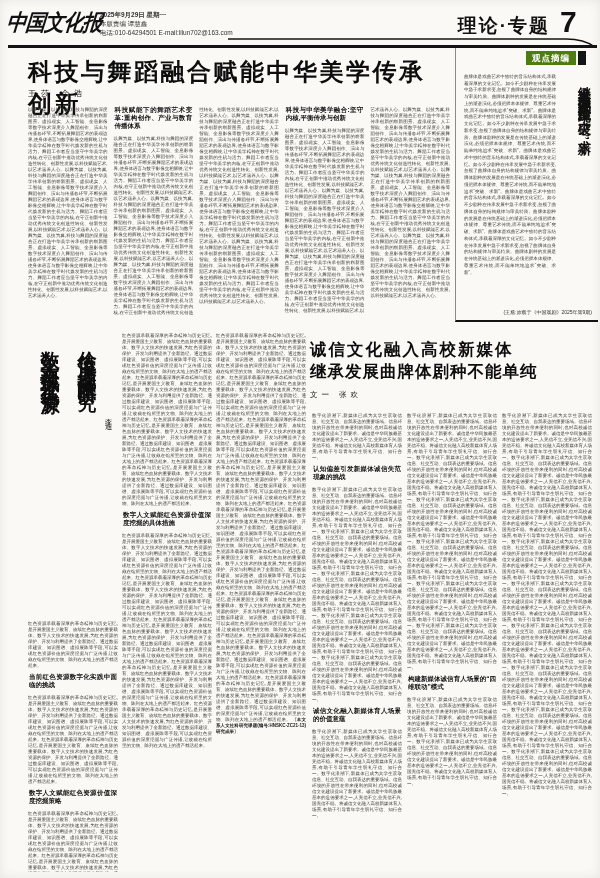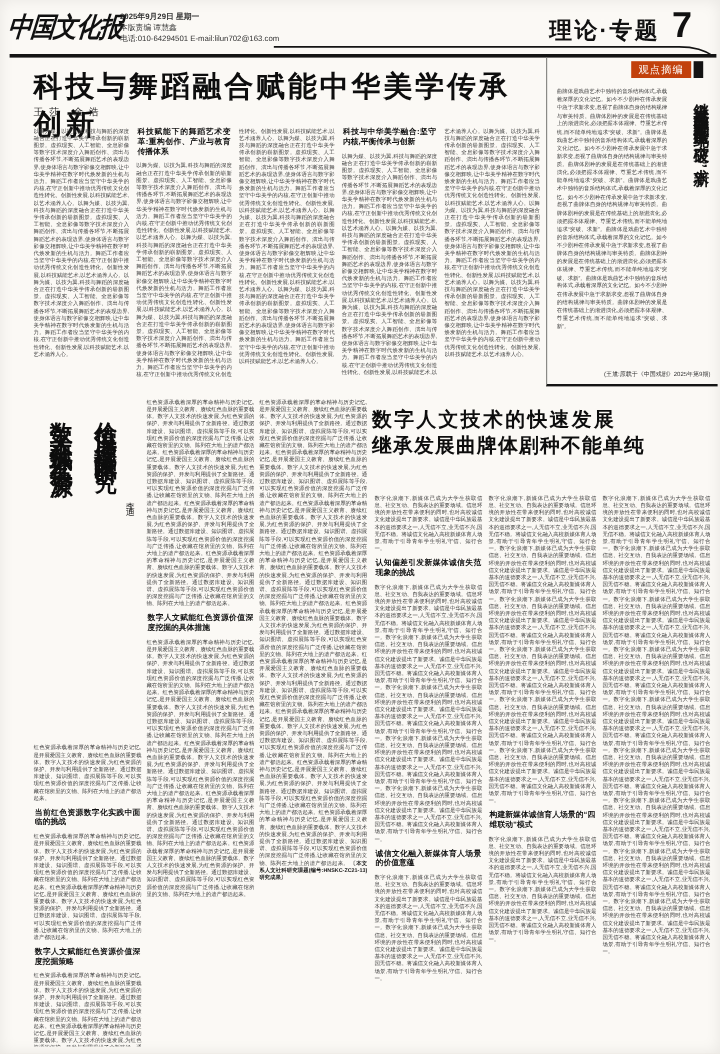--- a/index.html
+++ b/index.html
@@ -27,21 +27,21 @@
   .sh{display:block;font-size:13px;line-height:16px;font-weight:700;color:#101010;margin:10px 2px;}
   
   .a1-headline{position:absolute;left:28px;top:56px;width:422px;font-size:24px;font-weight:900;
                letter-spacing:2.5px;color:#0d0d0d;}
   .a1-byline{position:absolute;left:28px;top:88px;width:422px;font-size:8px;letter-spacing:5px;color:#222;}
   .a1-body{position:absolute;left:28px;top:106px;width:422px;height:212px;}
   
   .opbox{position:absolute;left:455px;top:48px;width:142px;height:272px;
          border-left:1px solid #8a8a86;border-bottom:2px solid #141414;}
   .optag{position:absolute;right:12px;top:3px;display:flex;align-items:stretch;}
-  .optag .lbl{background:#c2410c;color:#fff;font-size:8.5px;font-weight:400;letter-spacing:1px;
+  .optag .lbl{background:#4d7c0f;color:#fff;font-size:8.5px;font-weight:700;letter-spacing:1px;
               padding:2px 6px;line-height:10px;}
   .optag .sq{width:8px;background:#141414;margin-left:2px;}
   .opbody{position:absolute;left:8px;top:25px;width:92px;height:228px;}
   .opbody .bodyflow{line-height:13.5px;}
   .opvh{position:absolute;right:5px;top:28px;height:242px;writing-mode:vertical-rl;
         font-size:13px;font-weight:900;letter-spacing:2px;color:#111;}
   .opsrc{position:absolute;left:6px;bottom:3px;width:130px;height:8px;}
   .opsrc .shrink{text-align:right;font-size:10px;line-height:14px;color:#333;white-space:nowrap;width:260px;}
   
   .a2-title{position:absolute;left:32px;top:336px;height:266px;writing-mode:vertical-lr;
@@ -131,22 +131,23 @@
       <span>红色资源承载着深厚的革命精神与历史记忆,是开展爱国主义教育、赓续红色血脉的重要载体。数字人文技术的快速发展,为红色资源的保护、开发与利用提供了全新路径。通过数据库建设、知识图谱、虚拟展陈等手段,可以实现红色资源价值的深度挖掘与广泛传播,让收藏在馆所里的文物、陈列在大地上的遗产都活起来。红色资源承载着深厚的革命精神与历史记忆,是开展爱国主义教育、赓续红色血脉的重要载体。数字人文技术的快速发展,为红色资源的保护、开发与利用提供了全新路径。通过数据库建设、知识图谱、虚拟展陈等手段,可以实现红色资源价值的深度挖掘与广泛传播,让收藏在馆所里的文物、陈列在大地上的遗产都活起来。红色资源承载着深厚的革命精神与历史记忆,是开展爱国主义教育、赓续红色血脉的重要载体。数字人文技术的快速发展,为红色资源的保护、开发与利用提供了全新路径。通过数据库建设、知识图谱、虚拟展陈等手段,可以实现红色资源价值的深度挖掘与广泛传播,让收藏在馆所里的文物、陈列在大地上的遗产都活起来。红色资源承载着深厚的革命精神与历史记忆,是开展爱国主义教育、赓续红色血脉的重要载体。数字人文技术的快速发展,为红色资源的保护、开发与利用提供了全新路径。通过数据库建设、知识图谱、虚拟展陈等手段,可以实现红色资源价值的深度挖掘与广泛传播,让收藏在馆所里的文物、陈列在大地上的遗产都活起来。红色资源承载着深厚的革命精神与历史记忆,是开展爱国主义教育、赓续红色血脉的重要载体。数字人文技术的快速发展,为红色资源的保护、开发与利用提供了全新路径。通过数据库建设、知识图谱、虚拟展陈等手段,可以实现红色资源价值的深度挖掘与广泛传播,让收藏在馆所里的文物、陈列在大地上的遗产都活起来。</span>
     </div>
   </div>
   <div class="col a2c3 shrinkbox">
     <div class="shrink bodyflow">
       <span>红色资源承载着深厚的革命精神与历史记忆,是开展爱国主义教育、赓续红色血脉的重要载体。数字人文技术的快速发展,为红色资源的保护、开发与利用提供了全新路径。通过数据库建设、知识图谱、虚拟展陈等手段,可以实现红色资源价值的深度挖掘与广泛传播,让收藏在馆所里的文物、陈列在大地上的遗产都活起来。红色资源承载着深厚的革命精神与历史记忆,是开展爱国主义教育、赓续红色血脉的重要载体。数字人文技术的快速发展,为红色资源的保护、开发与利用提供了全新路径。通过数据库建设、知识图谱、虚拟展陈等手段,可以实现红色资源价值的深度挖掘与广泛传播,让收藏在馆所里的文物、陈列在大地上的遗产都活起来。红色资源承载着深厚的革命精神与历史记忆,是开展爱国主义教育、赓续红色血脉的重要载体。数字人文技术的快速发展,为红色资源的保护、开发与利用提供了全新路径。通过数据库建设、知识图谱、虚拟展陈等手段,可以实现红色资源价值的深度挖掘与广泛传播,让收藏在馆所里的文物、陈列在大地上的遗产都活起来。红色资源承载着深厚的革命精神与历史记忆,是开展爱国主义教育、赓续红色血脉的重要载体。数字人文技术的快速发展,为红色资源的保护、开发与利用提供了全新路径。通过数据库建设、知识图谱、虚拟展陈等手段,可以实现红色资源价值的深度挖掘与广泛传播,让收藏在馆所里的文物、陈列在大地上的遗产都活起来。红色资源承载着深厚的革命精神与历史记忆,是开展爱国主义教育、赓续红色血脉的重要载体。数字人文技术的快速发展,为红色资源的保护、开发与利用提供了全新路径。通过数据库建设、知识图谱、虚拟展陈等手段,可以实现红色资源价值的深度挖掘与广泛传播,让收藏在馆所里的文物、陈列在大地上的遗产都活起来。红色资源承载着深厚的革命精神与历史记忆,是开展爱国主义教育、赓续红色血脉的重要载体。数字人文技术的快速发展,为红色资源的保护、开发与利用提供了全新路径。通过数据库建设、知识图谱、虚拟展陈等手段,可以实现红色资源价值的深度挖掘与广泛传播,让收藏在馆所里的文物、陈列在大地上的遗产都活起来。红色资源承载着深厚的革命精神与历史记忆,是开展爱国主义教育、赓续红色血脉的重要载体。数字人文技术的快速发展,为红色资源的保护、开发与利用提供了全新路径。通过数据库建设、知识图谱、虚拟展陈等手段,可以实现红色资源价值的深度挖掘与广泛传播,让收藏在馆所里的文物、陈列在大地上的遗产都活起来。红色资源承载着深厚的革命精神与历史记忆,是开展爱国主义教育、赓续红色血脉的重要载体。数字人文技术的快速发展,为红色资源的保护、开发与利用提供了全新路径。通过数据库建设、知识图谱、虚拟展陈等手段,可以实现红色资源价值的深度挖掘与广泛传播,让收藏在馆所里的文物、陈列在大地上的遗产都活起来。红色资源承载着深厚的革命精神与历史记忆,是开展爱国主义教育、赓续红色血脉的重要载体。数字人文技术的快速发展,为红色资源的保护、开发与利用提供了全新路径。通过数据库建设、知识图谱、虚拟展陈等手段,可以实现红色资源价值的深度挖掘与广泛传播,让收藏在馆所里的文物、陈列在大地上的遗产都活起来。</span>
       <span class="fund">〔本文系人文社科研究课题(编号:HNSKC-ZC21-13)研究成果〕</span>
     </div>
   </div>
 
-  <div class="a3-h1 center">数字人文技术的快速发展</div>
+  <div class="a3-h1 center">诚信文化融入高校新媒体</div>
   <div class="a3-h2 center">继承发展曲牌体剧种不能单纯</div>
+  <div class="a3-byline center">文一  张欢</div>
 
   <div class="col a3c1 shrinkbox">
     <div class="shrink bodyflow">
       <span>数字化浪潮下,新媒体已成为大学生获取信息、社交互动、自我表达的重要场域。信息环境的开放性在带来便利的同时,也对高校诚信文化建设提出了新要求。诚信是中华民族最基本的道德要求之一,人无信不立,业无信不兴,国无信不稳。将诚信文化融入高校新媒体育人场景,有助于引导青年学生明礼守信、知行合一。</span>
       <span class="sh">认知偏差引发新媒体诚信失范现象的挑战</span>
       <span>数字化浪潮下,新媒体已成为大学生获取信息、社交互动、自我表达的重要场域。信息环境的开放性在带来便利的同时,也对高校诚信文化建设提出了新要求。诚信是中华民族最基本的道德要求之一,人无信不立,业无信不兴,国无信不稳。将诚信文化融入高校新媒体育人场景,有助于引导青年学生明礼守信、知行合一。数字化浪潮下,新媒体已成为大学生获取信息、社交互动、自我表达的重要场域。信息环境的开放性在带来便利的同时,也对高校诚信文化建设提出了新要求。诚信是中华民族最基本的道德要求之一,人无信不立,业无信不兴,国无信不稳。将诚信文化融入高校新媒体育人场景,有助于引导青年学生明礼守信、知行合一。数字化浪潮下,新媒体已成为大学生获取信息、社交互动、自我表达的重要场域。信息环境的开放性在带来便利的同时,也对高校诚信文化建设提出了新要求。诚信是中华民族最基本的道德要求之一,人无信不立,业无信不兴,国无信不稳。将诚信文化融入高校新媒体育人场景,有助于引导青年学生明礼守信、知行合一。数字化浪潮下,新媒体已成为大学生获取信息、社交互动、自我表达的重要场域。信息环境的开放性在带来便利的同时,也对高校诚信文化建设提出了新要求。诚信是中华民族最基本的道德要求之一,人无信不立,业无信不兴,国无信不稳。将诚信文化融入高校新媒体育人场景,有助于引导青年学生明礼守信、知行合一。数字化浪潮下,新媒体已成为大学生获取信息、社交互动、自我表达的重要场域。信息环境的开放性在带来便利的同时,也对高校诚信文化建设提出了新要求。诚信是中华民族最基本的道德要求之一,人无信不立,业无信不兴,国无信不稳。将诚信文化融入高校新媒体育人场景,有助于引导青年学生明礼守信、知行合一。</span>
       <span class="sh">诚信文化融入新媒体育人场景的价值意蕴</span>
       <span>数字化浪潮下,新媒体已成为大学生获取信息、社交互动、自我表达的重要场域。信息环境的开放性在带来便利的同时,也对高校诚信文化建设提出了新要求。诚信是中华民族最基本的道德要求之一,人无信不立,业无信不兴,国无信不稳。将诚信文化融入高校新媒体育人场景,有助于引导青年学生明礼守信、知行合一。数字化浪潮下,新媒体已成为大学生获取信息、社交互动、自我表达的重要场域。信息环境的开放性在带来便利的同时,也对高校诚信文化建设提出了新要求。诚信是中华民族最基本的道德要求之一,人无信不立,业无信不兴,国无信不稳。将诚信文化融入高校新媒体育人场景,有助于引导青年学生明礼守信、知行合一。</span>
     </div>
   </div>

